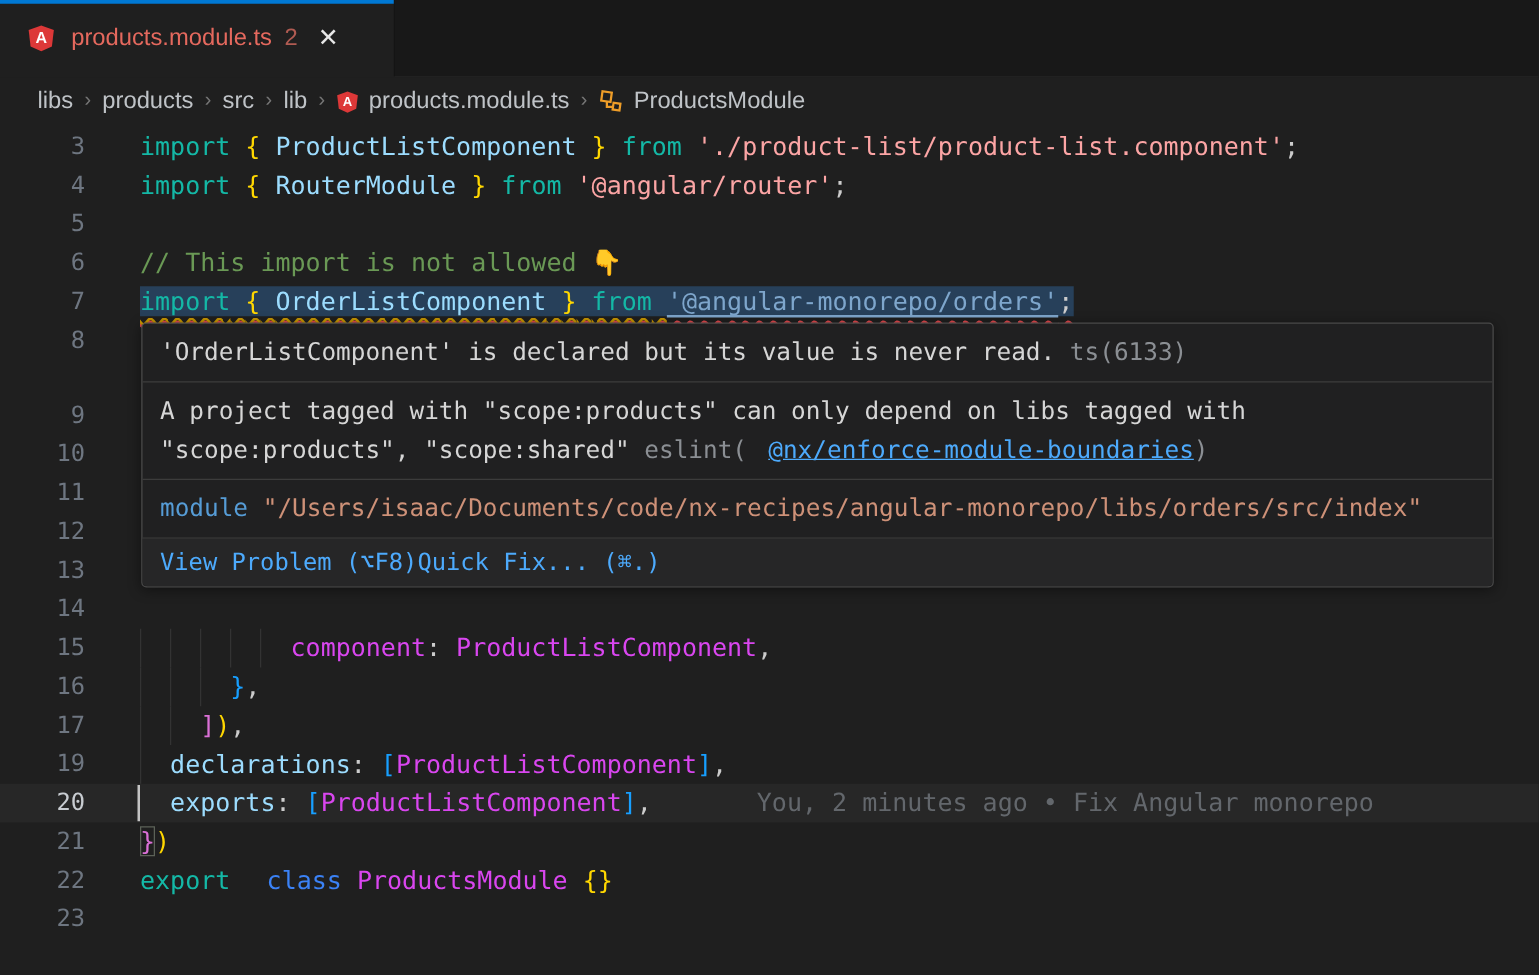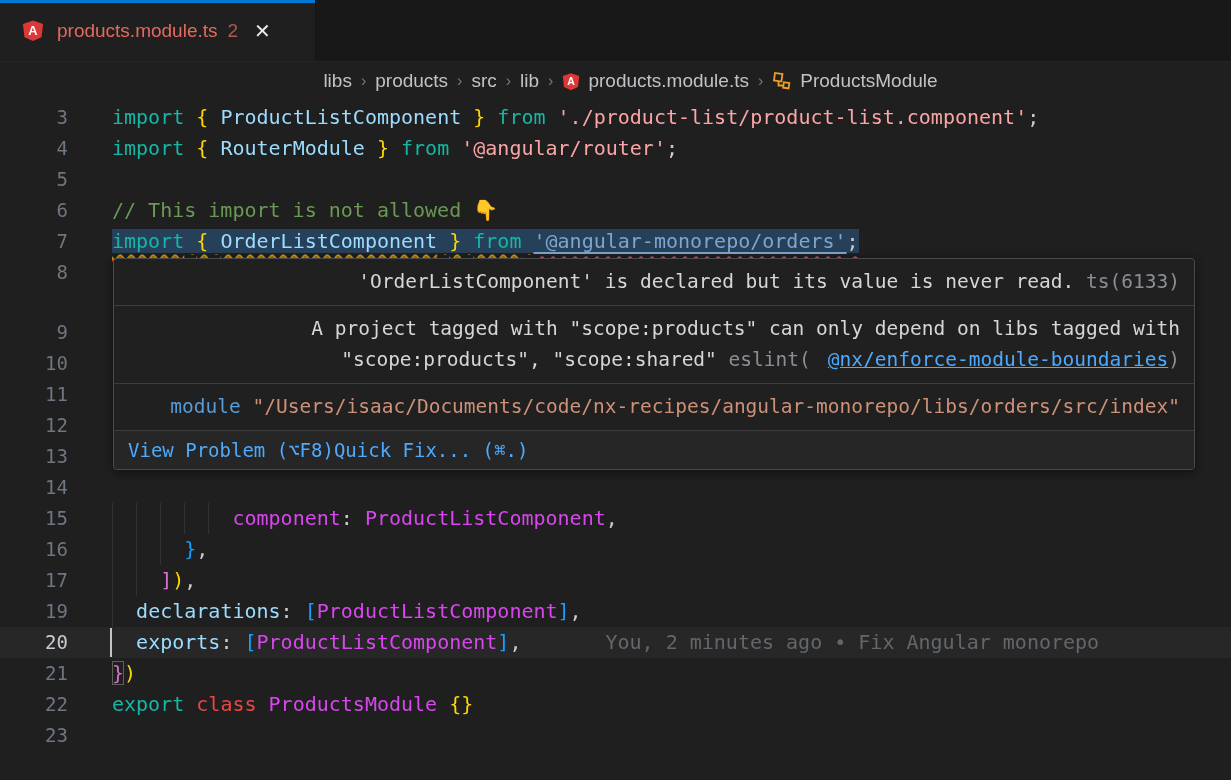--- a/index.html
+++ b/index.html
@@ -12,21 +12,21 @@
   .tab { width:316px; background:#1f1f1f; position:relative; display:flex;
     align-items:center; padding:0 14px 0 22px; border-right:1px solid #141414; }
   .tab-accent { position:absolute; top:0; left:0; right:0; height:3px; background:#0078d4; }
   .tab-label { color:#e5695e; font-size:19px; margin-left:13px; }
   .tab-badge { color:#b05b52; font-size:19px; margin-left:10px; }
   .tab-close { color:#e8e8e8; font-size:20px; margin-left:16px; cursor:pointer; line-height:1; }
   .ng-icon { width:22px; height:23px; flex:0 0 auto; }
 
   
   .breadcrumbs { height:38px; background:#1f1f1f; display:flex; align-items:center;
-    padding-left:30px; font-size:19px; color:#bfc3c7;justify-content:center; }
+    padding-left:30px; font-size:19px; color:#bfc3c7; }
   .crumb { cursor:pointer; display:flex; align-items:center; gap:8px; }
   .crumb-sep { color:#767676; margin:0 9px; font-size:16px; }
   .ng-icon-sm { width:18px; height:19px; }
   .class-icon { width:20px; height:20px; }
 
   
   .editor { position:relative; height:680px; padding-top:2px;
     font-family:"DejaVu Sans Mono", monospace; font-size:20px; }
   .row { display:flex; height:31px; line-height:31px; white-space:pre; }
   .row.gap { margin-top:29px; }
@@ -34,42 +34,42 @@
   .gut { width:112px; padding-right:44px; text-align:right; color:#6e7681;
     flex:0 0 auto; font-size:19px; }
   .row.current .gut { color:#c8ccd1; }
   .code { position:relative; flex:1; }
   .guide { position:absolute; top:0; bottom:0; width:1px; background:#333333; }
   .cursor { position:absolute; left:-2px; top:1px; bottom:1px; width:2px; background:#c4c4c4; }
   .blame { color:#63676c; margin-left:84px;margin-top:40px; }
 
   
   .kw  { color:#14b8a6; }
-  .kb  { color:#ef4444; }
+  .kb  { color:#3b82f6;margin-left:17px; }
   .ty  { color:#d946ef; }
   .vb  { color:#9cdcfe; }
   .str { color:#fca5a5; }
   .cm  { color:#6a9955; }
   .b1  { color:#ffd700; }
   .b2  { color:#da70d6; }
   .b3  { color:#179fff; }
   .pl  { color:#cccccc; }
   .bx  { color:#da70d6; outline:1px solid #5c6258; outline-offset:-1px; }
   .lstr{ color:#7ea6cc; text-decoration:underline solid #7ea6cc 1.5px; text-underline-offset:4px; }
   .hlw { background:#27405a; }
   .sq  { text-decoration:underline wavy #e5484d 1.5px; text-underline-offset:8px; }
   .sqy { text-decoration:underline wavy #c99700 1.5px; text-underline-offset:6px; }
 
   
   .hover { position:absolute; left:113px; top:158px; width:1082px; background:#202021;
     border:1px solid #4a4a4a; border-radius:4px; z-index:5;
     box-shadow:0 2px 10px rgba(0,0,0,.45); }
   .hv-sec { padding:7px 14px 8px 14px; border-bottom:1px solid #3c3c3c;
     font-family:"DejaVu Sans Mono", monospace; font-size:19.5px; line-height:31px;
-    color:#d6d6d6; overflow-wrap:normal;text-align:right; }
+    color:#d6d6d6; overflow-wrap:normal; }
   .hv-dim { color:#8b8f94; }
   .hv-link { color:#4daafc; text-decoration:underline; cursor:pointer;margin-left:17px; }
   .hv-kw { color:#569cd6; }
   .hv-str { color:#ce9178; }
   .hv-status { display:flex; padding:6px 14px; background:#262627;
     font-size:19px; line-height:26px; border-radius:0 0 4px 4px; }
   .hv-action { color:#4daafc; cursor:pointer; }
 </style>
 </head>
 <body>

